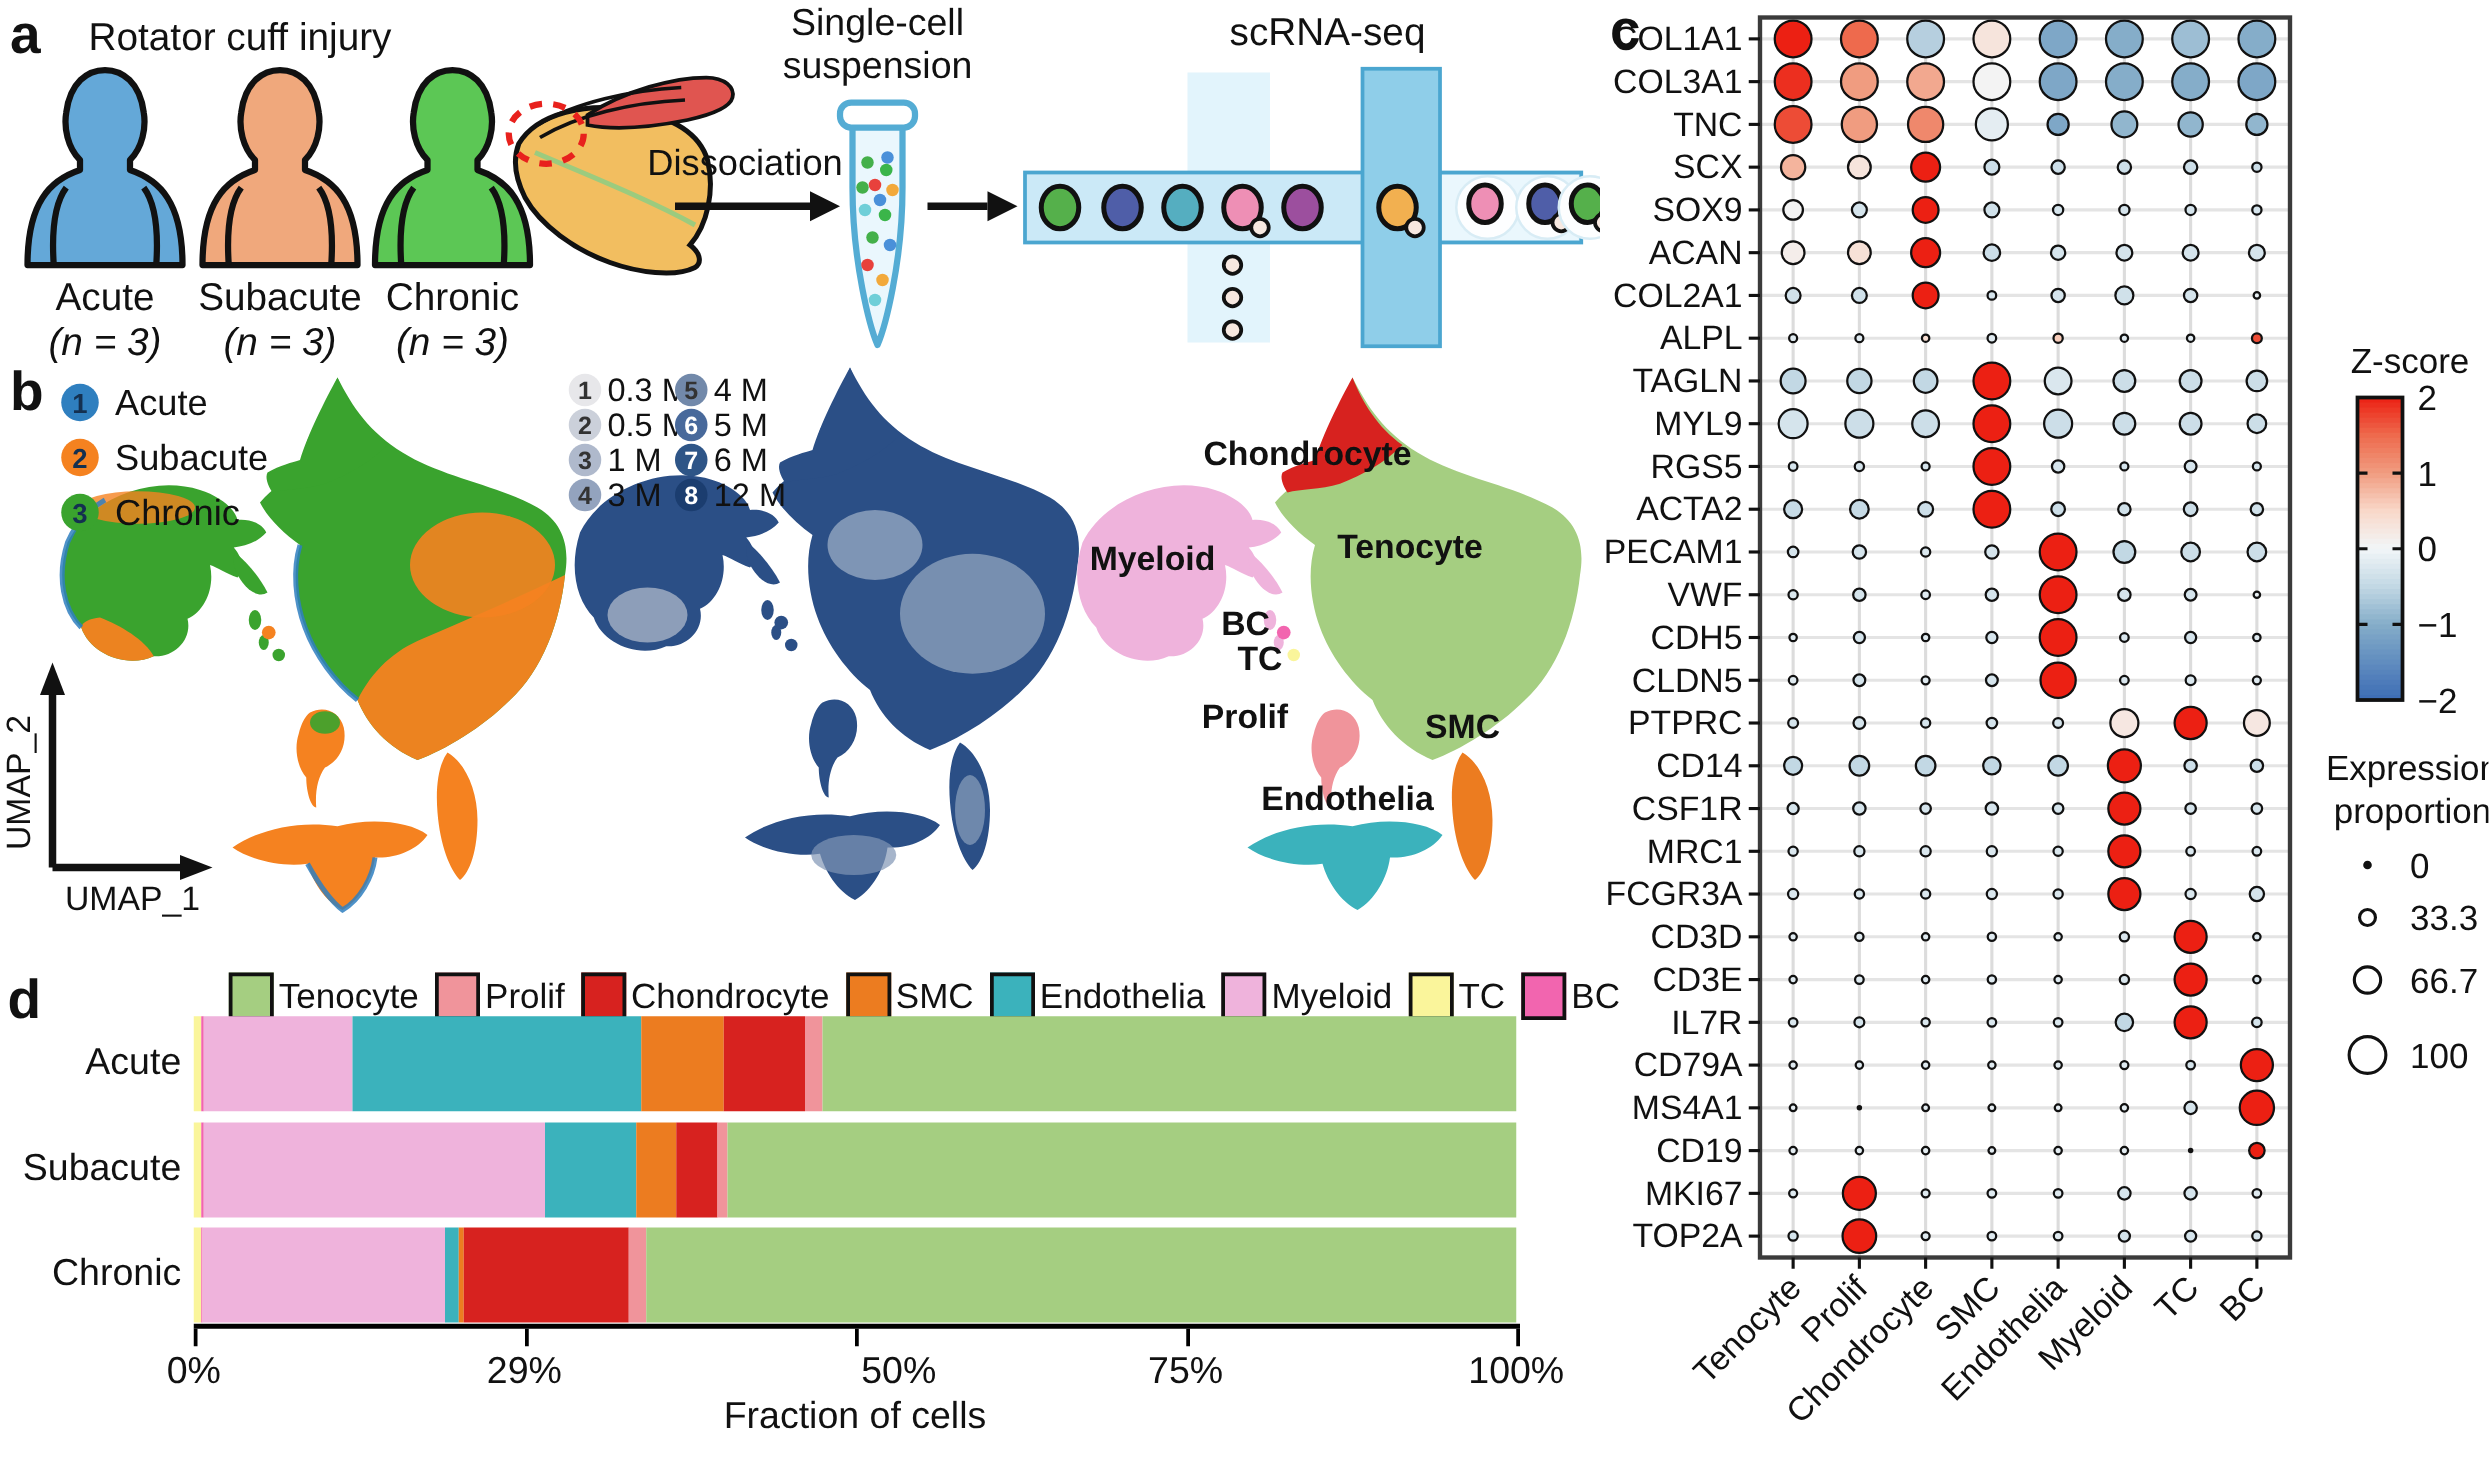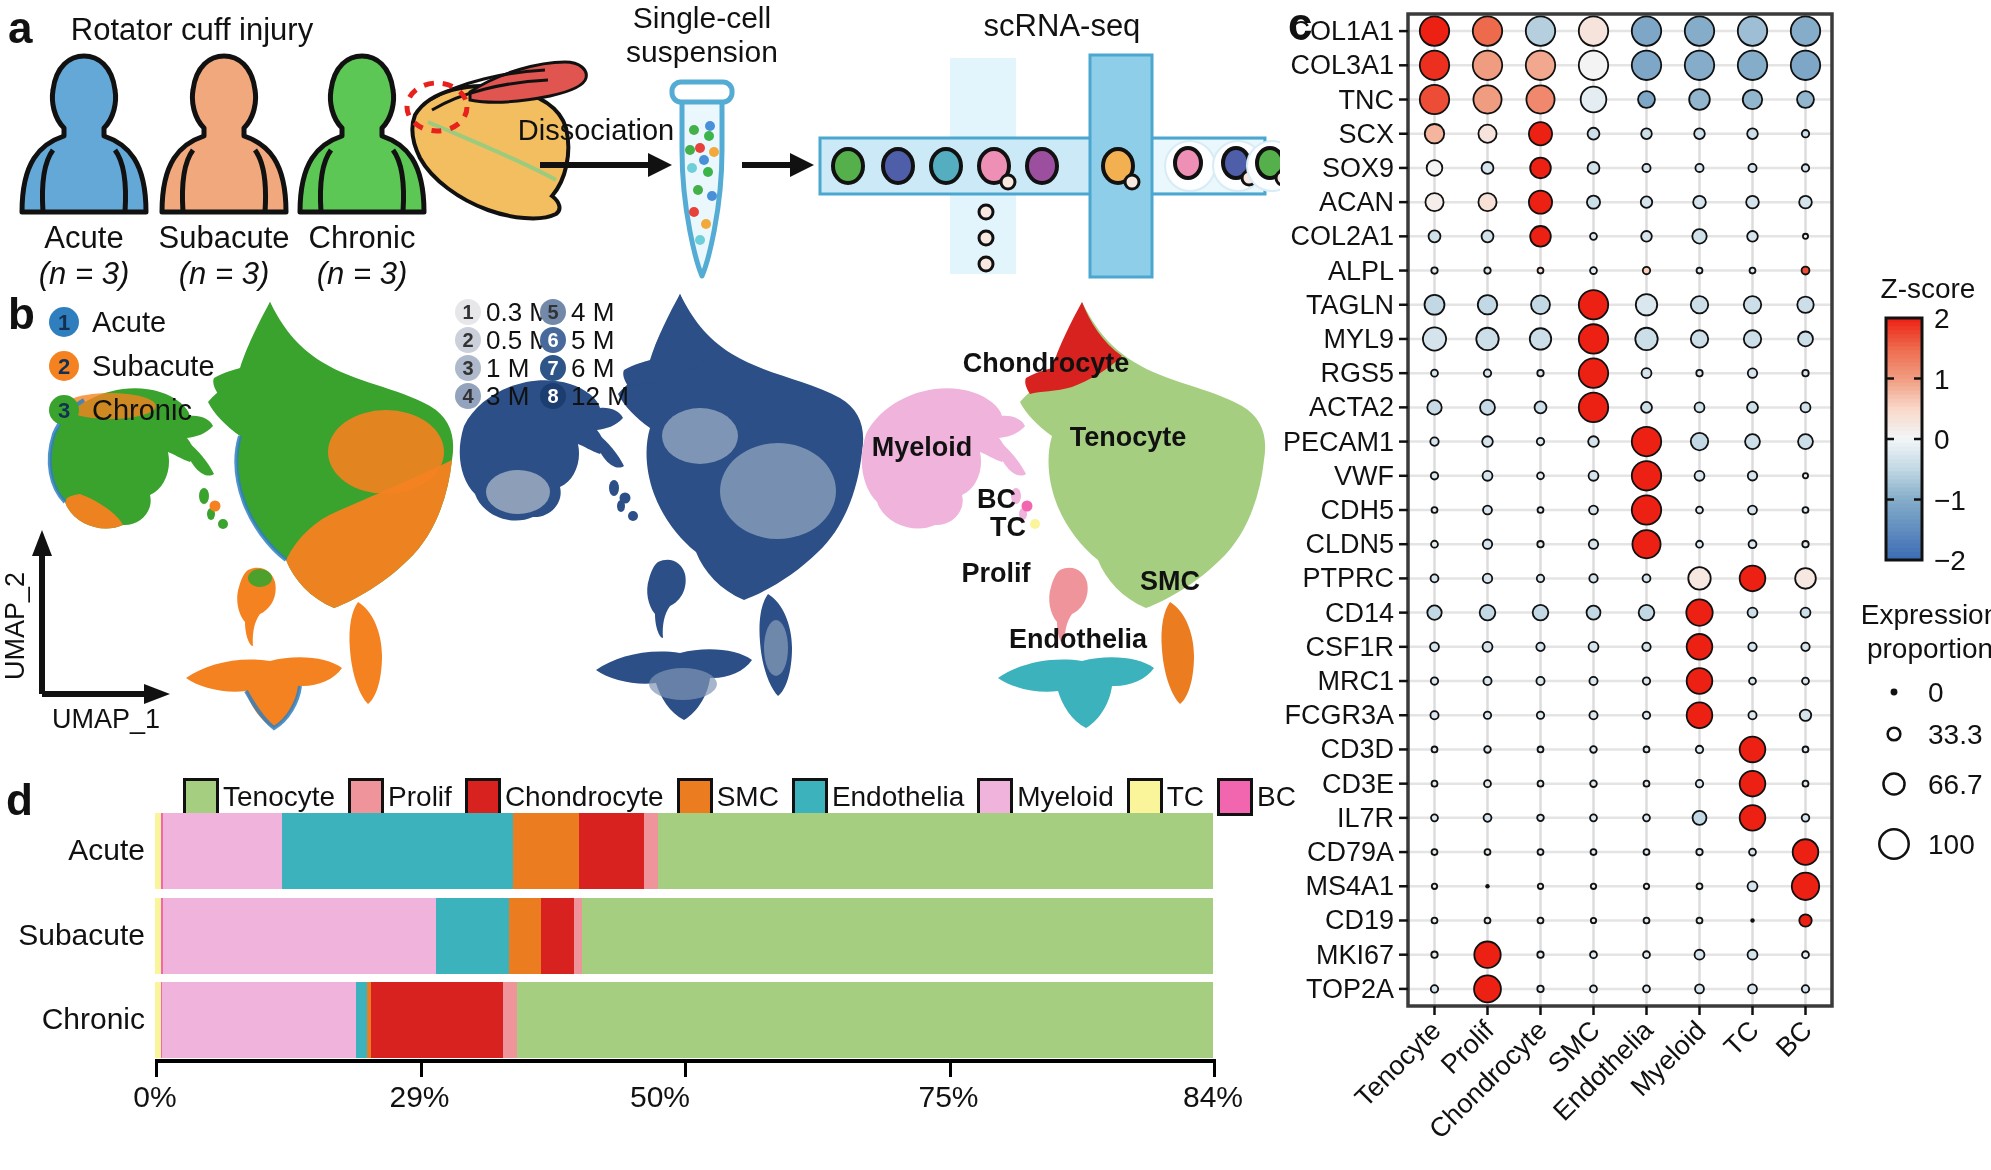--- a/index.html
+++ b/index.html
@@ -726,20 +726,21 @@
           <div class="d-seg" style="width: 65.8%; background: rgb(165, 206, 129);"></div>
         </div>
       </div>
     <div id="d-axis">
         <div id="d-axis-line" style="top: 289px;"></div>
         <div class="d-tick" style="left: 155px; top: 293px;"></div>
         <div class="d-tick-label" style="left: 155px; top: 310px;">0%</div>
         <div class="d-tick" style="left: 419.5px; top: 293px;"></div>
         <div class="d-tick-label" style="left: 419.5px; top: 310px;">29%</div>
         <div class="d-tick" style="left: 684px; top: 293px;"></div>
-        <div class="d-tick-label" style="left: 660px; top: 310px;">50%</div>
+        <div class="d-tick-label" style="left: 719px; top: 310px;">50%</div>
         <div class="d-tick" style="left: 948.5px; top: 293px;"></div>
         <div class="d-tick-label" style="left: 948.5px; top: 310px; text-align: right;">75%</div>
         <div class="d-tick" style="left: 1213px; top: 293px;"></div>
-        <div class="d-tick-label" style="left: 1213px; top: 310px;">84%</div>
+        <div class="d-tick-label" style="left: 1213px; top: 310px;">100%</div>
       </div>
+    <div id="d-xlabel" style="top:346px;">Fraction of cells</div>
   </div>
 </div>
 
 </body></html>

